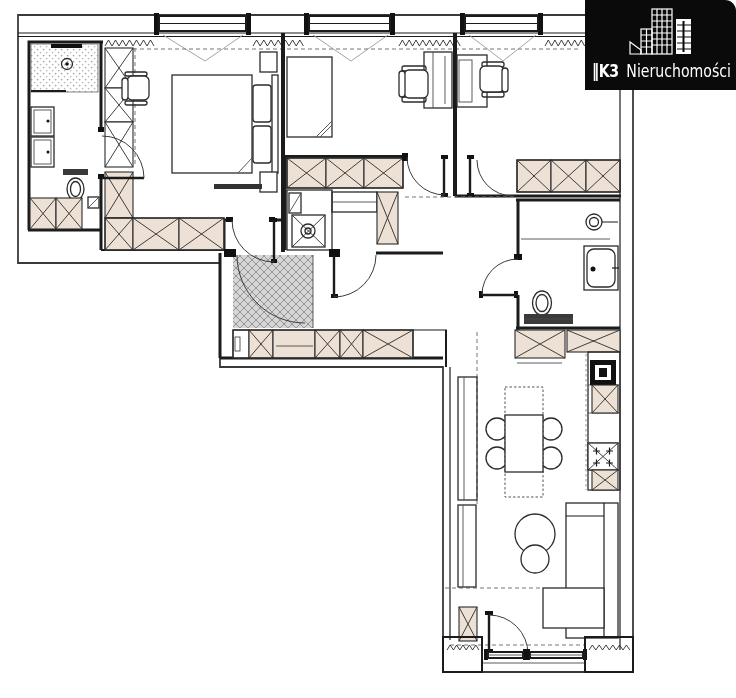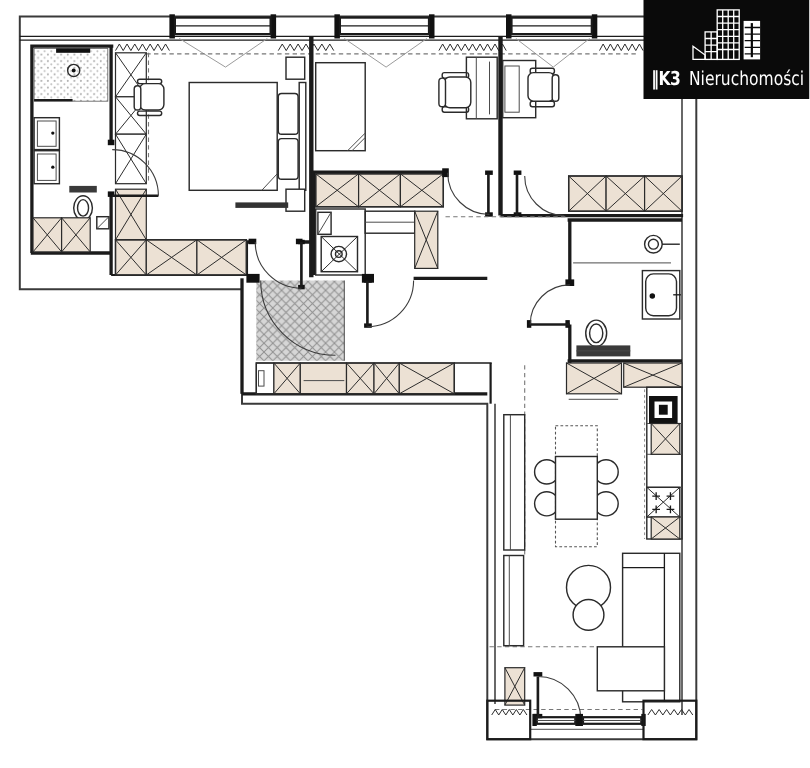--- a/index.html
+++ b/index.html
@@ -1,17 +1,17 @@
 <!DOCTYPE html>
 <html><head>
 <meta charset="utf-8">
 <style>
   html,body{margin:0;padding:0;background:#fff;}
   .stage{position:relative;width:736px;height:698px;background:#fff;overflow:hidden;
-         font-family:"DejaVu Sans","Liberation Sans",sans-serif;}
+         font-family:"DejaVu Sans","Liberation Sans",sans-serif;border-radius:11px;}
   svg{display:block}
   
   .ct{stroke:#3a3a3a;stroke-width:1.8;fill:none}            
   .w4{stroke:#1b1b1b;stroke-width:4;fill:none}
   .w3{stroke:#1b1b1b;stroke-width:3;fill:none}
   .w2{stroke:#1b1b1b;stroke-width:2;fill:none}
   .ln{stroke:#1b1b1b;stroke-width:1.2;fill:none}
   .tn{stroke:#4a4a4a;stroke-width:0.9;fill:none}
   .fur{stroke:#2b2b2b;stroke-width:1.3;fill:#fff}
   .furn{stroke:#2b2b2b;stroke-width:1.3;fill:none}

